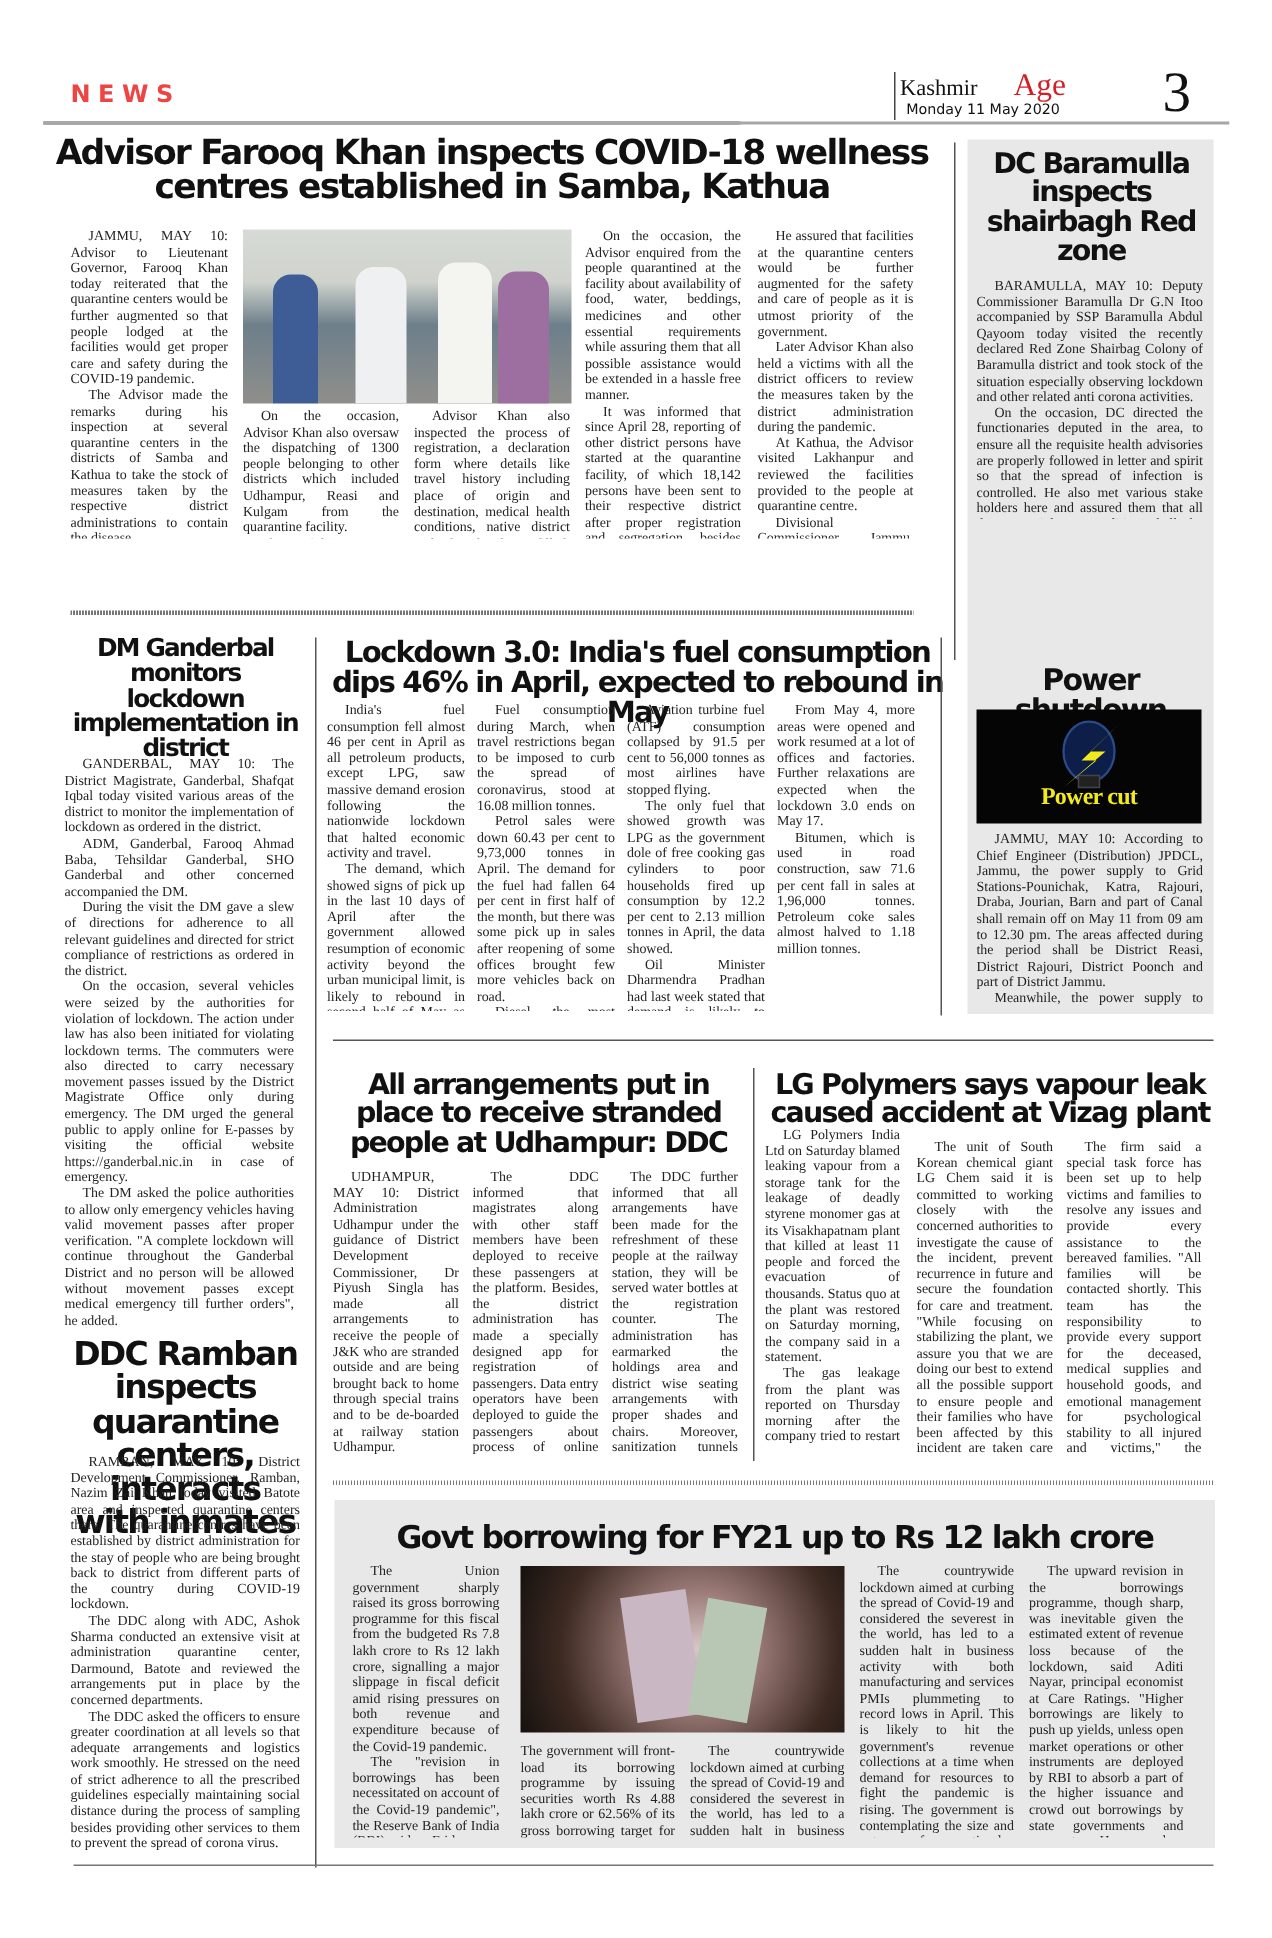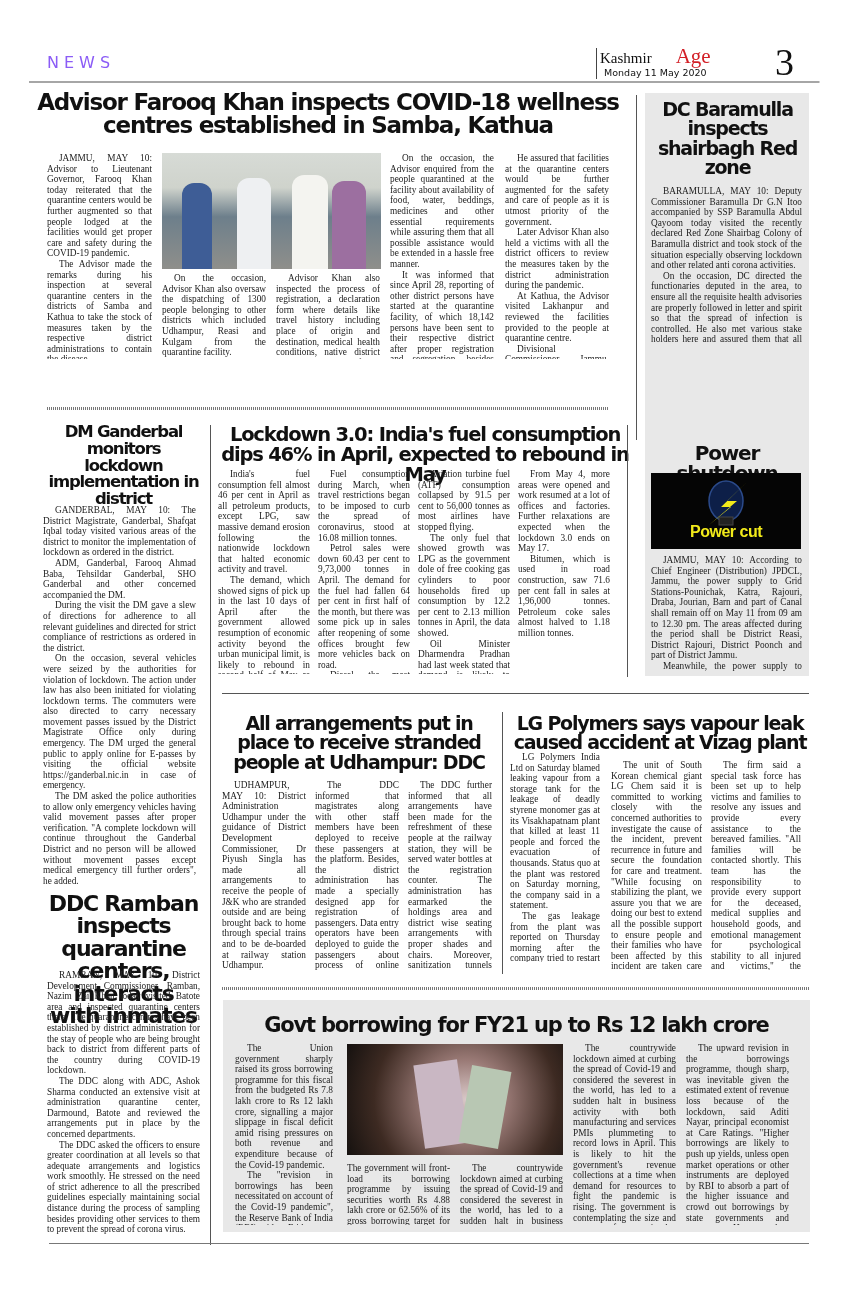--- a/index.html
+++ b/index.html
@@ -6,21 +6,21 @@
   html, body { width: 848px; height: 1292px; background: #ffffff; overflow: hidden; }
   body { position: relative; font-family: "DejaVu Serif", serif; color: #1a1a1a; }
 
   .abs { position: absolute; }
   .hl { font-family: "DejaVu Sans", sans-serif; font-weight: bold; color: #111; letter-spacing: -1.2px; line-height: 1.02; text-align: center; }
   .body-text { font-family: "Liberation Serif", serif; font-size: 9.3px; line-height: 10.6px; text-align: justify; color: #222; }
   .col { position: absolute; overflow: hidden; }
   .col p { text-indent: 12px; }
 
   
-  .section-label { left: 47px; top: 53px; font-family: "DejaVu Sans", sans-serif; font-weight: normal; font-size: 16px; letter-spacing: 5px; color: #8b5cf6; }
+  .section-label { left: 47px; top: 53px; font-family: "DejaVu Sans", sans-serif; font-weight: bold; font-size: 16px; letter-spacing: 5px; color: #ef4444; }
   .brand-box { left: 596px; top: 48px; border-left: 1px solid #444; padding-left: 3px; }
   .brand-name { font-family: "Liberation Serif", serif; font-size: 15px; color: #111; line-height: 17px; }
   .brand-name .age { color: #d32027; font-size: 21px; margin-left: 24px; }
   .brand-date { font-family: "DejaVu Sans", sans-serif; font-size: 9.5px; color: #111; line-height: 12px; text-align: center; }
   .page-no { left: 775px; top: 42px; font-family: "Liberation Serif", serif; font-size: 38px; color: #111; line-height: 40px; }
 
   .sidebar-box { background: #e8e8e8; }
   .dotted-rule { height: 3px; background: repeating-linear-gradient(90deg, #777 0 1px, transparent 1px 2px); }
   .solid-rule { height: 1px; background: #555; }
   .vrule { width: 1px; background: #555; }
@@ -89,21 +89,21 @@
 
 </div>
 
 <div class="abs hl" style="left:645px; top:443px; width:164px; font-size:20px;">Power shutdown</div>
 <div class="abs powercut" style="left:651px; top:473px; width:150px; height:76px;">
   <svg width="150" height="76" viewBox="0 0 150 76">
     <ellipse cx="75" cy="28" rx="17" ry="20" fill="#0d1f48" stroke="#2b4a8a" stroke-width="1.5"></ellipse>
     <rect x="68" y="44" width="14" height="8" fill="#222" stroke="#444"></rect>
     <polygon points="97,8 70,34 80,34 58,52 86,28 76,28" fill="#f2ea1a"></polygon>
   </svg>
-  <div class="abs" style="left:0; top:50px; width:150px; text-align:center; font-family:Liberation Sans, sans-serif; font-weight:bold; font-size:16px; color:#f2ea1a; letter-spacing:-0.5px;">Power cut</div>
+  <div class="abs" style="left:0; top:50px; width:150px; text-align:center; font-family:Liberation Serif, serif; font-weight:bold; font-size:16px; color:#f2ea1a; letter-spacing:-0.5px;">Power cut</div>
 </div>
 <div class="col body-text" style="left:651px; top:555px; width:151px; height:116px;">
   <p>JAMMU, MAY 10: According to Chief Engineer (Distribution) JPDCL, Jammu, the power supply to Grid Stations-Pounichak, Katra, Rajouri, Draba, Jourian, Barn and part of Canal shall remain off on May 11 from 09 am to 12.30 pm. The areas affected during the period shall be District Reasi, District Rajouri, District Poonch and part of District Jammu.</p>
   <p>Meanwhile, the power supply to Receiving Station-Bhalwal, Thather, Bantalab, Purkhoo, Shamachak, Domana, Mishriwala, Marh, Gajansoo, Jagti, part of Gharota and adjoining areas shall remain affected on May 12 and 13 from 09 am to 12.30 pm.</p>
 </div>
 
 <div class="abs hl" style="left:47px; top:424px; width:153px; font-size:16.5px;">DM Ganderbal monitors lockdown implementation in district</div>
 <div class="col body-text" style="left:43px; top:489px; width:153px; height:381px;margin-top:16px;">
   <p>GANDERBAL, MAY 10: The District Magistrate, Ganderbal, Shafqat Iqbal today visited various areas of the district to monitor the implementation of lockdown as ordered in the district.</p>
   <p>ADM, Ganderbal, Farooq Ahmad Baba, Tehsildar Ganderbal, SHO Ganderbal and other concerned accompanied the DM.</p>

